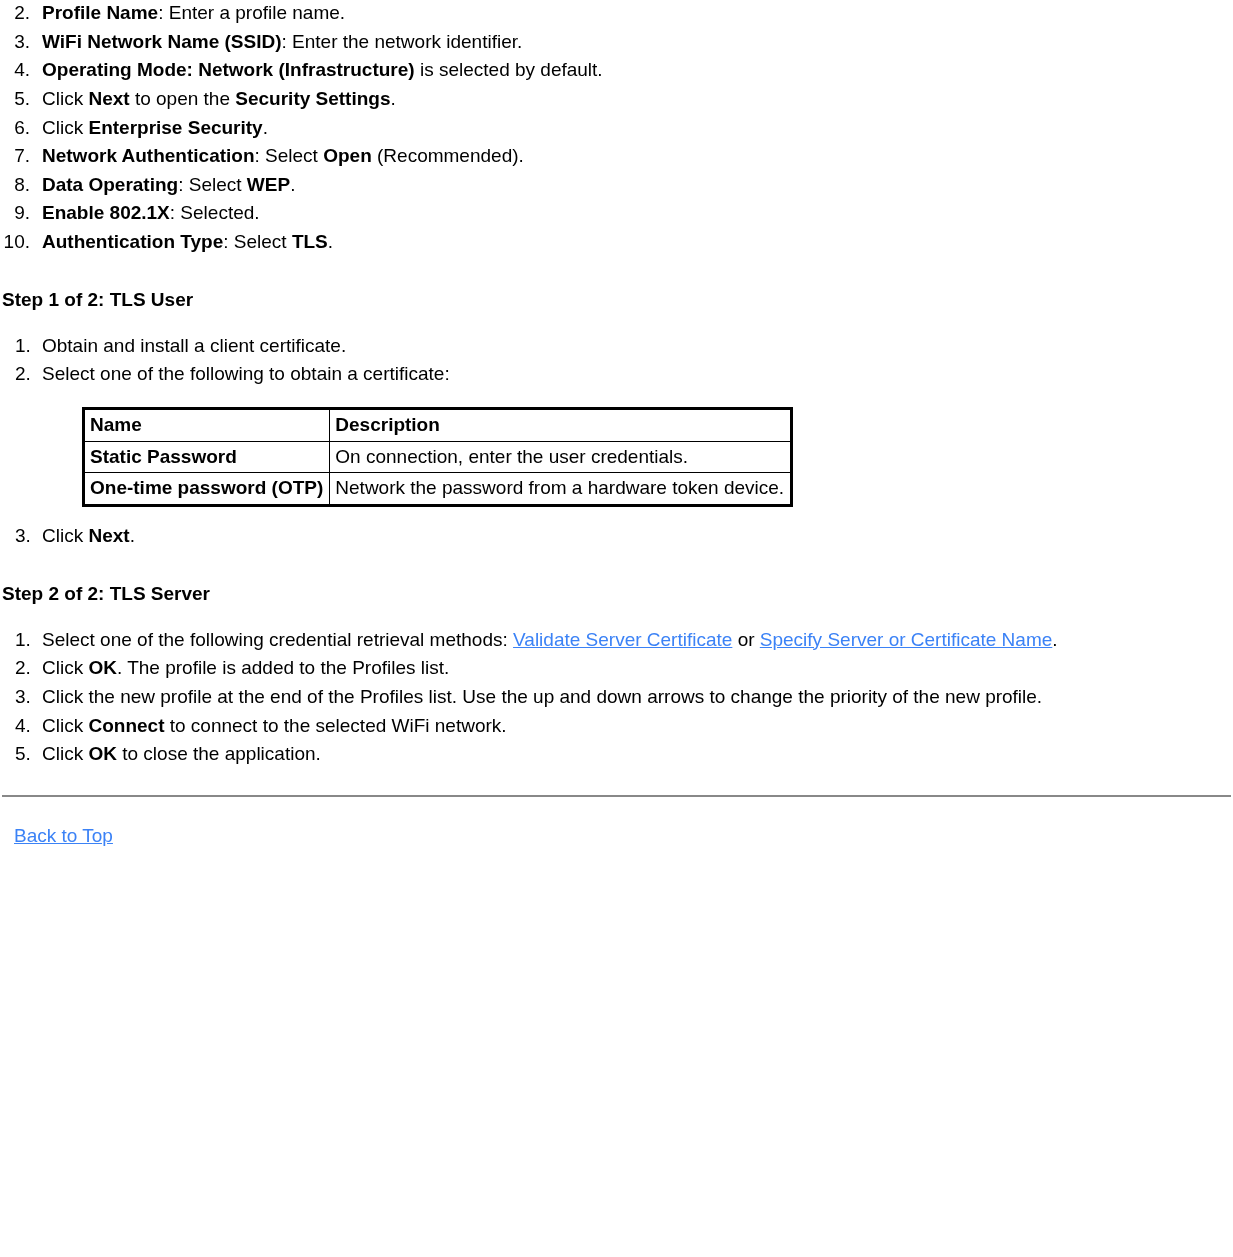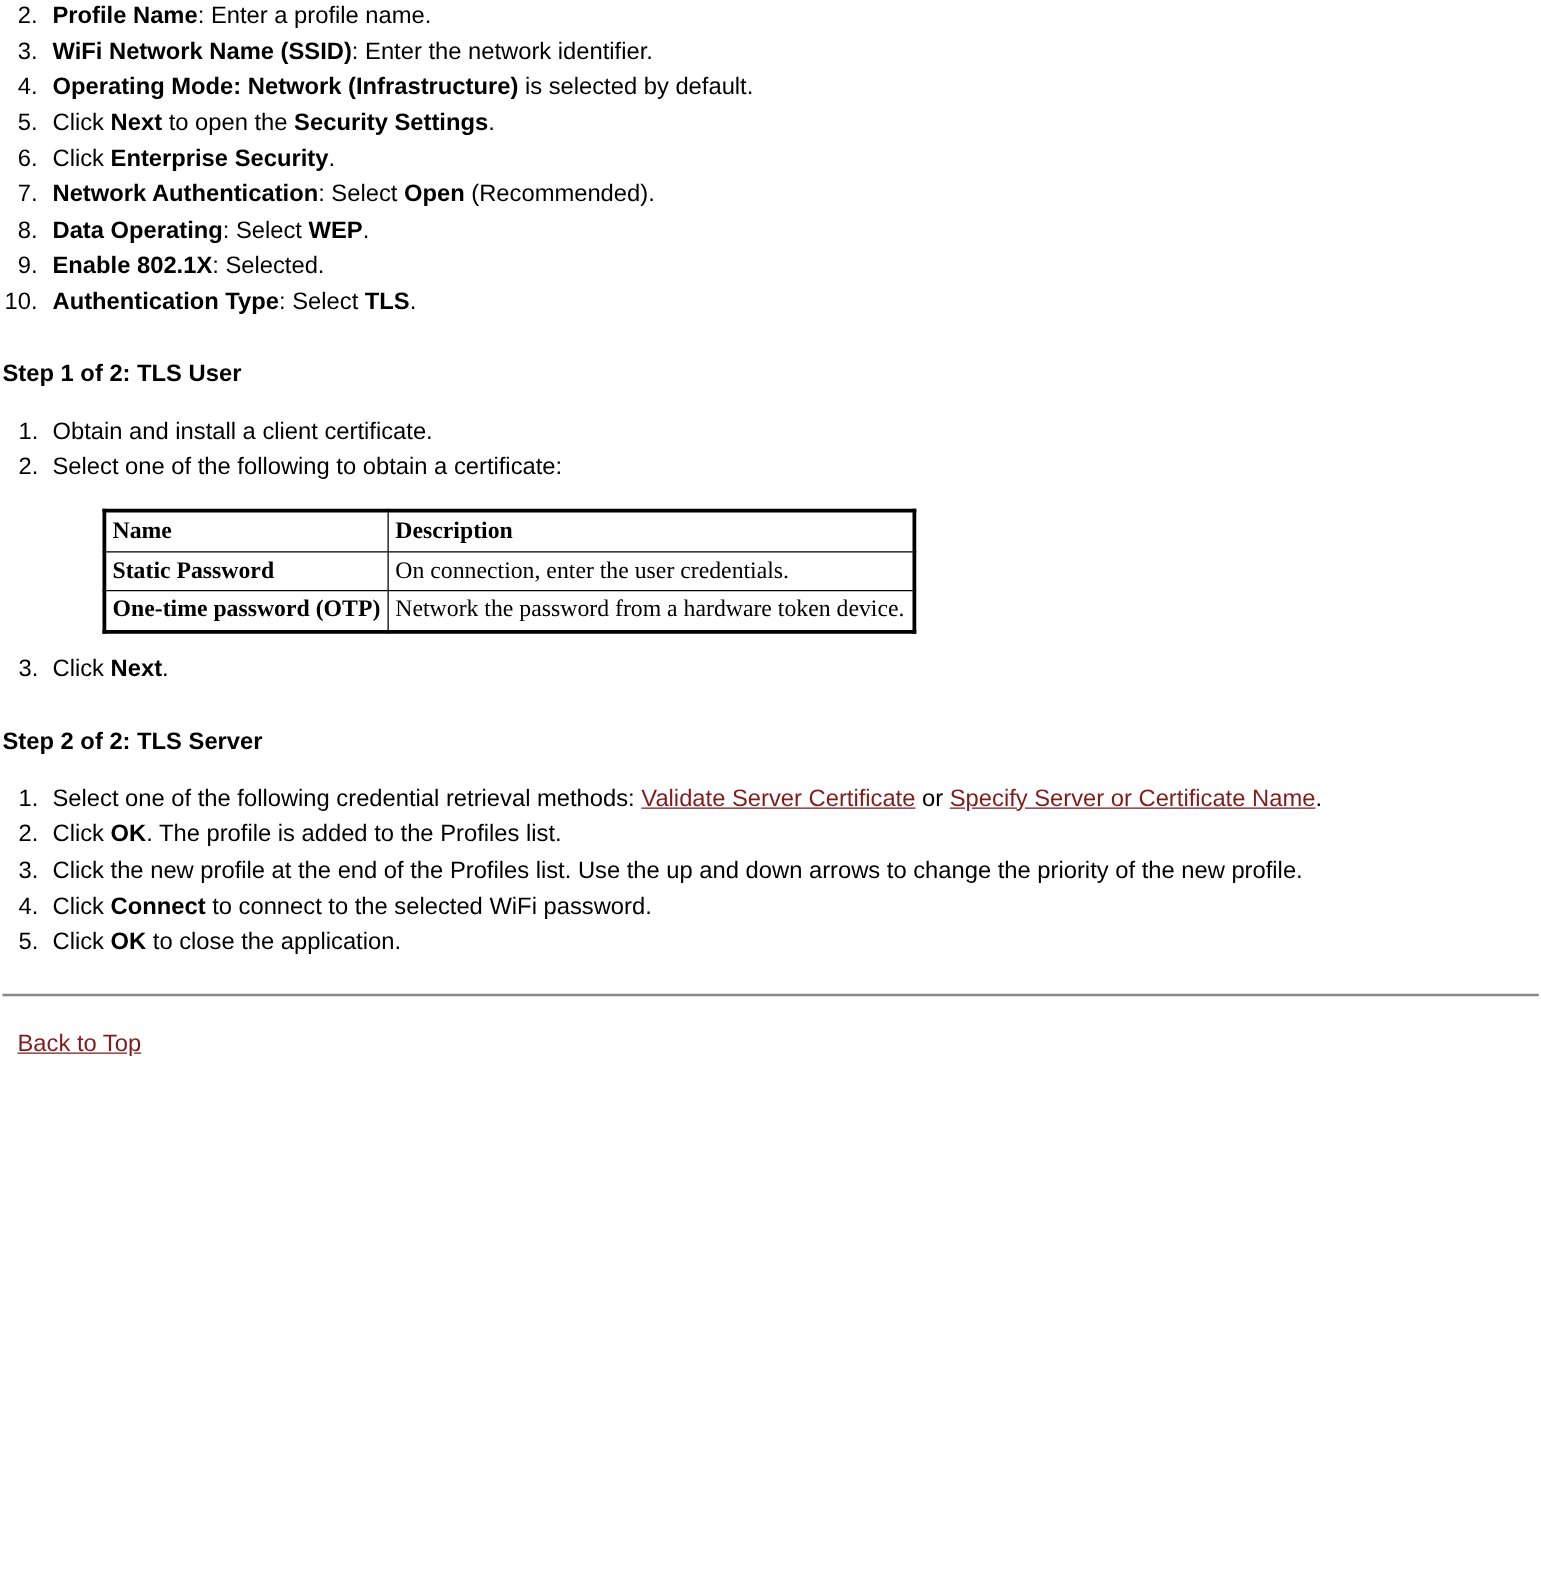--- a/index.html
+++ b/index.html
@@ -34,35 +34,34 @@
     .heading-step {
       font-weight: bold;
       font-size: 19px;
       margin: 34px 0 22px 0;
     }
     table.cert-table {
       border-collapse: collapse;
       border: 3px solid #000;
       margin: 20px 0 14px 0;
       margin-left: 40px;
-      font-family: Liberation Serif, serif;
     }
     table.cert-table th, table.cert-table td {
       border: 1px solid #000;
       padding: 2px 6px 3px 5px;
       text-align: left;
       font-size: 19px;
       line-height: 1.35;
       vertical-align: top;
     }
     table.cert-table th {
       font-weight: bold;
     }
     a.doc-link {
-      color: #7f1d1d;
+      color: #3b82f6;
       text-decoration: underline;
     }
     hr.sep {
       border: none;
       border-top: 2px solid #888;
       box-shadow: 0 1px 0 #fff;
       margin: 28px 0 28px 0;
     }
     .end-links p {
       margin: 18px 12px;
@@ -138,21 +137,21 @@
 
 <ol class="main-list">
   <li>
     <span>Select one of the following credential retrieval methods: </span><a href="#" class="doc-link">Validate Server Certificate</a><span> or </span><a href="#" class="doc-link">Specify Server or Certificate Name</a><span>.</span>
   </li>
   <li>
     <span>Click </span><b>OK</b><span>. The profile is added to the Profiles list.</span>
   </li>
   <li>Click the new profile at the end of the Profiles list. Use the up and down arrows to change the priority of the new profile.</li>
   <li>
-    <span>Click </span><b>Connect</b><span> to connect to the selected WiFi password.</span>
+    <span>Click </span><b>Connect</b><span> to connect to the selected WiFi network.</span>
   </li>
   <li>
     <span>Click </span><b>OK</b><span> to close the application.</span>
   </li>
 </ol>
 
 <hr class="sep">
 
 <div class="end-links">
   <p><a href="#" class="doc-link">Back to Top</a></p>

